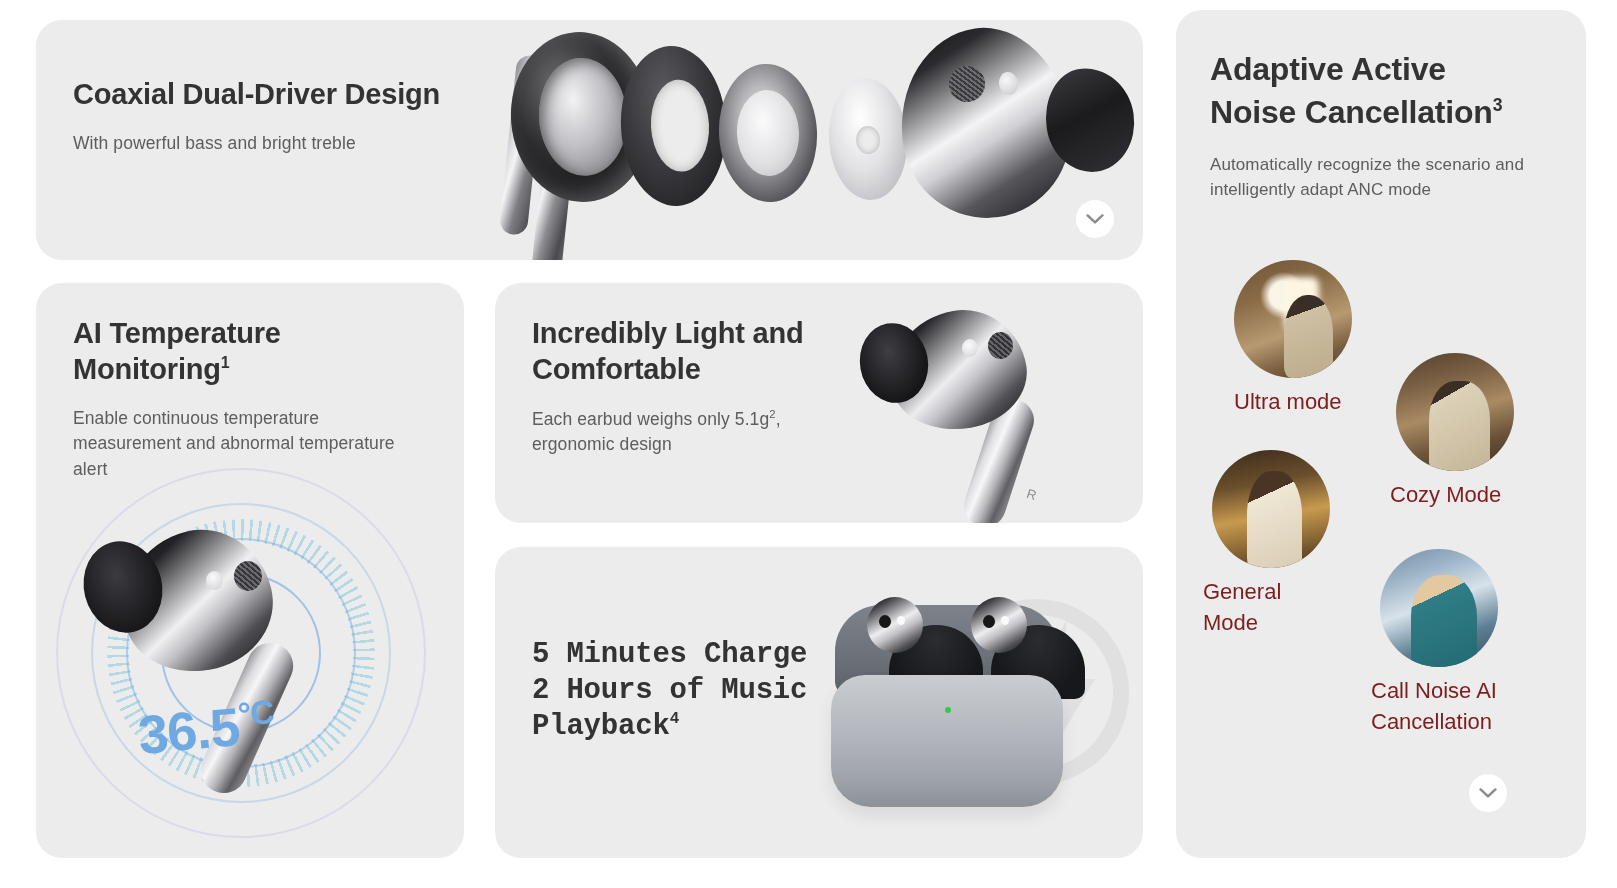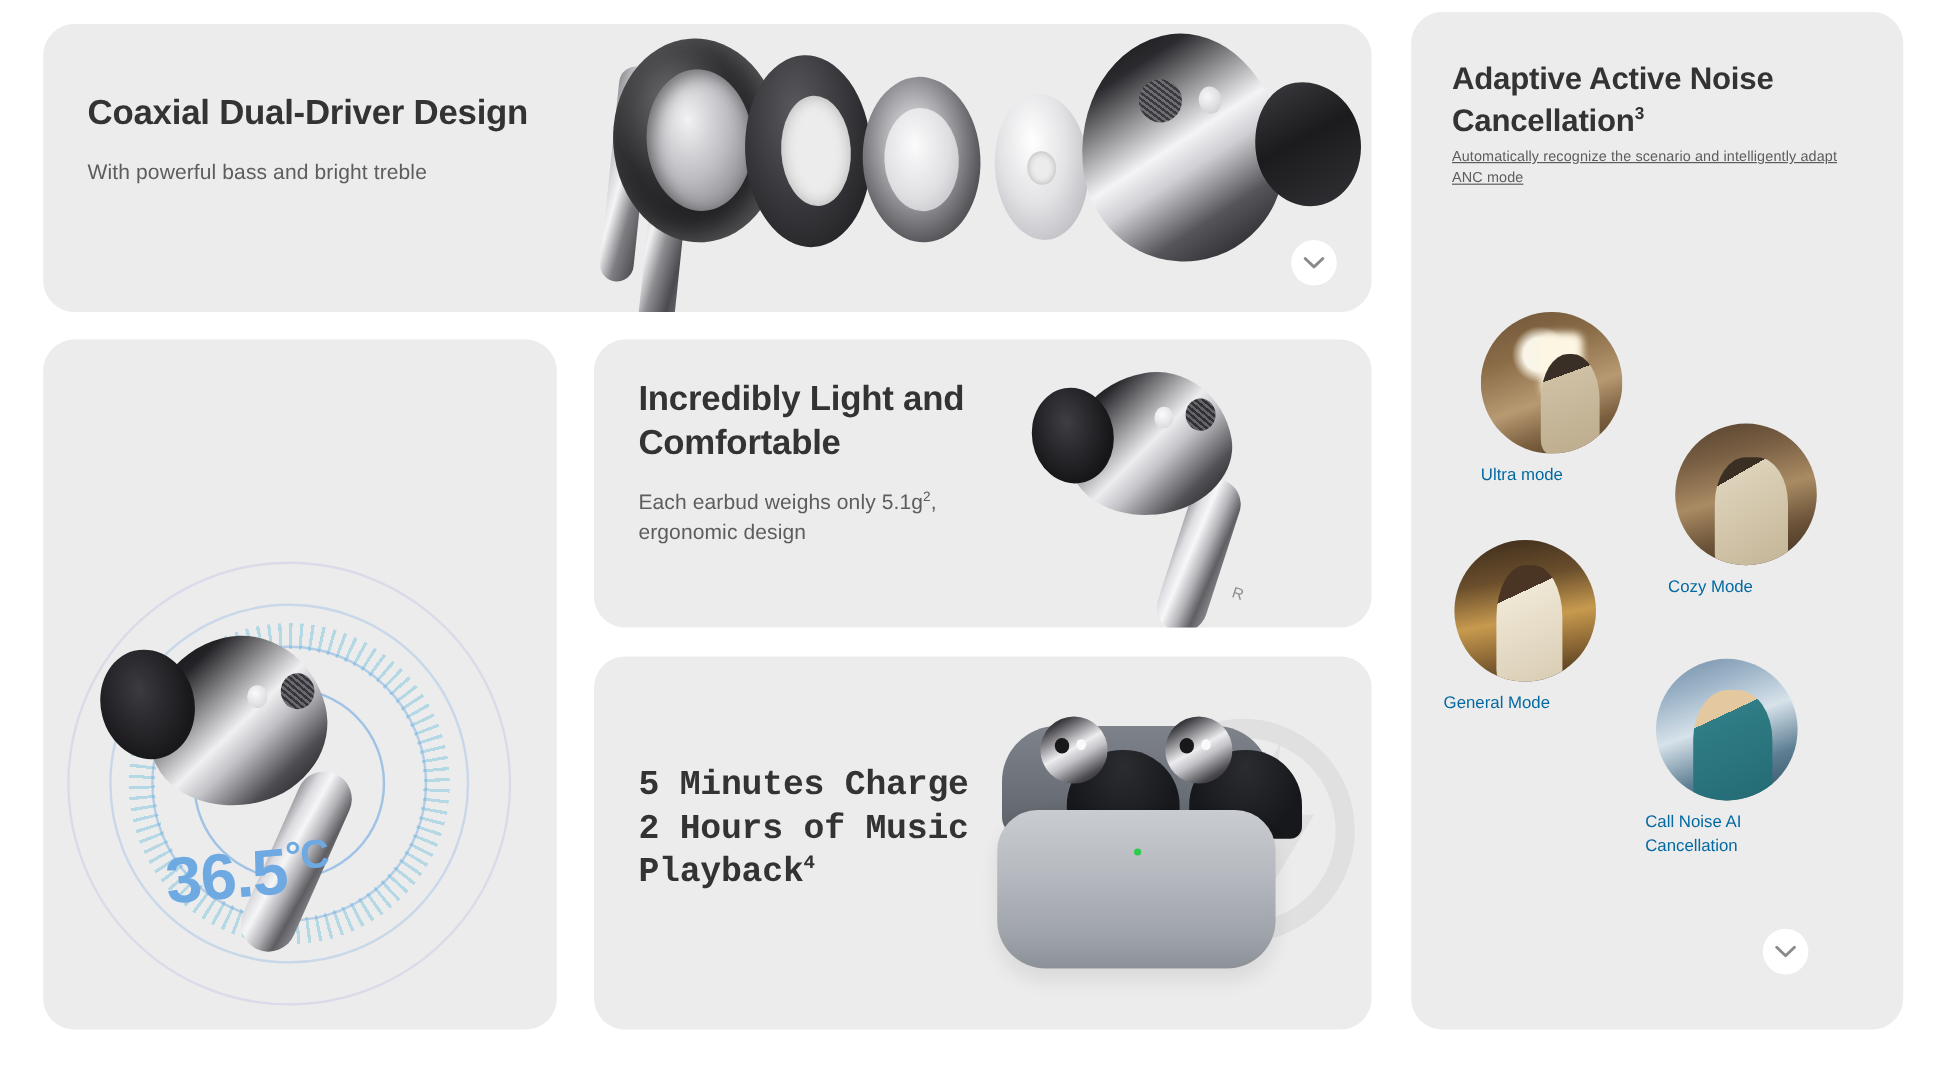--- a/index.html
+++ b/index.html
@@ -296,33 +296,33 @@
   .cbud-r { left: 178px; }
   .cbud .d1, .cbud .d2 {
     position: absolute; border-radius: 50%;
   }
   .cbud .d1 { left: 12px; top: 18px; width: 12px; height: 13px; background:#18181b; }
   .cbud .d2 { left: 30px; top: 19px; width: 8px; height: 9px; background:#fafafa; }
 
   
   #card-anc { left: 1176px; top: 10px; width: 410px; height: 848px; }
   #card-anc .card-text { left: 34px; top: 38px; width: 330px; }
-  #card-anc .card-title { font-size: 26px; line-height: 1.33; }
-  #card-anc .card-sub { font-size: 12px; line-height: 1.46; margin-top: 5px; text-decoration: underline; }
+  #card-anc .card-title { font-size: 32px; line-height: 1.33; }
+  #card-anc .card-sub { font-size: 17px; line-height: 1.46; margin-top: 20px; }
 
   .mode { position: absolute; }
   .mode-photo {
     border-radius: 50%;
     overflow: hidden;
     position: relative;
   }
   .mode-label {
     position: absolute;
-    font-size: 14px;
-    color: #0369a1;
+    font-size: 22px;
+    color: #7f1d1d;
     line-height: 1.42;
     text-align: left;
     white-space: pre-line;
   }
 
   
   .ph-ultra {
     width: 118px; height: 118px;
     background:
       radial-gradient(circle at 42% 30%, rgba(255,252,240,.95) 0 13%, rgba(255,247,225,0) 22%),
@@ -405,20 +405,24 @@
       <div class="wave w3"></div>
       <div class="tick-ring"></div>
       <div class="wave w2"></div>
       <div class="wave w1"></div>
       <div class="bud2-stem"></div>
       <div class="bud2-body"></div>
       <div class="bud2-tip"></div>
       <div class="bud2-dot"></div>
       <div class="bud2-mesh"></div>
       <div class="temp-value"><span>36.5</span><span class="unit">°C</span></div>
+    </div>
+    <div class="card-text">
+      <div class="card-title"><span>AI Temperature Monitoring</span><sup>1</sup></div>
+      <div class="card-sub">Enable continuous temperature measurement and abnormal temperature alert</div>
     </div>
 
   </div>
 
   <div class="card" id="card-light">
     <div class="bud3">
       <div class="bud3-stem"></div>
       <div class="bud3-r">R</div>
       <div class="bud3-body"></div>
       <div class="bud3-tip"></div>

